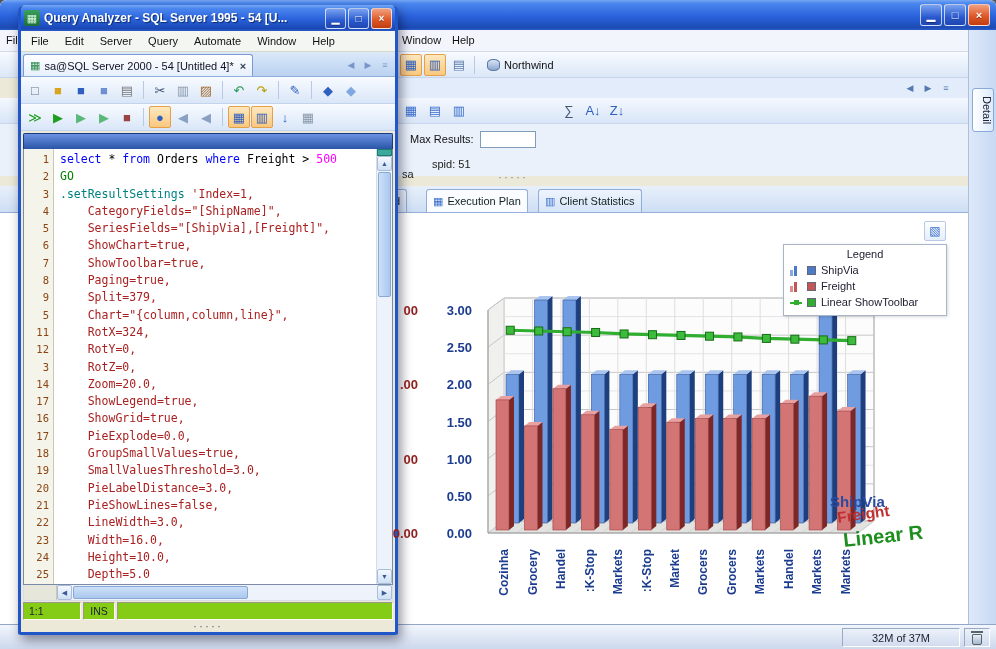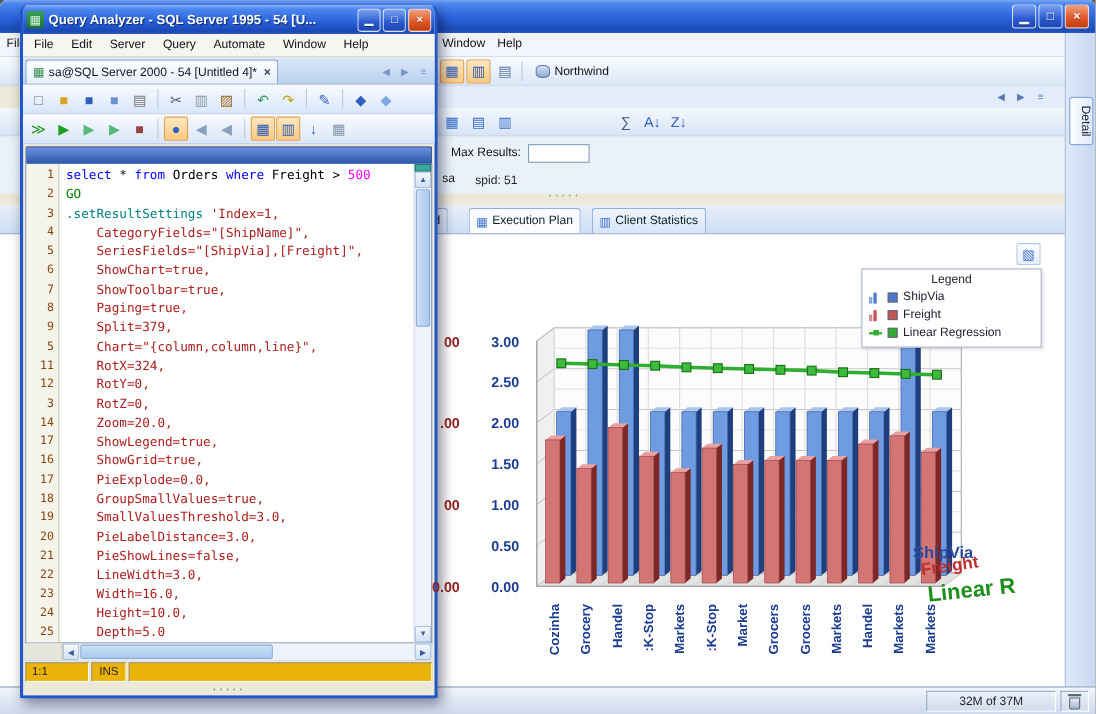--- a/index.html
+++ b/index.html
@@ -26,21 +26,21 @@
 .db-icon{width:13px;height:12px;margin-left:8px;background:linear-gradient(#d8e4f6,#8ea6cc);border:1px solid #5a7aa8;border-radius:6px/4px}
 .dblabel{font-size:11px;color:#111;margin-left:4px}
 .bg-navrow{position:absolute;top:78px;left:398px;right:28px;height:20px;background:#e2ecfa;display:flex;justify-content:flex-end;align-items:center;padding-right:14px}
 .navb{width:16px;height:15px;display:flex;align-items:center;justify-content:center;font-size:9px;color:#5878b0}
 .bg-toolbar2{position:absolute;top:98px;left:0;right:28px;height:26px;background:linear-gradient(#f4f8fe,#d8e5f7);border-bottom:1px solid #c6d6ec;display:flex;align-items:center}
 #bg-tb2{margin-left:400px}
 .bg-maxrow{position:absolute;top:124px;left:0;right:28px;height:30px;background:#eaf1fb;display:flex;align-items:center}
 .bg-maxrow .lbl{margin-left:410px;font-size:11px;color:#111}
 .mrinput{margin-left:6px;width:56px;height:17px;border:1px solid #7f9db9;background:#fff;font-size:11px;padding:0 2px}
 .bg-inforow{position:absolute;top:154px;left:0;right:28px;height:22px;font-size:11px;color:#222;background:#eaf1fb}
-.bg-inforow .u{position:absolute;left:402px;top:2px}
+.bg-inforow .u{position:absolute;left:402px;top:14px}
 .bg-inforow .spid{position:absolute;left:432px;top:4px}
 .bg-grip{position:absolute;top:172px;left:498px;font-size:12px;letter-spacing:2px;color:#7a8aa8;height:12px;line-height:10px}
 .bg-tabs{position:absolute;top:186px;left:0;right:28px;height:26px;background:linear-gradient(#e8f0fb,#cddef4)}
 .bgtab{position:absolute;top:3px;height:23px;border:1px solid #92aed6;border-bottom:0;border-radius:3px 3px 0 0;background:linear-gradient(#eef4fd,#d6e5f8);display:flex;align-items:center;gap:4px;padding:0 6px;font-size:11px;color:#122;white-space:nowrap}
 .bgtab.active{background:#fafcff}
 .bgtab .ti{font-size:11px;color:#3a6ecc}
 #bg-tabs .bgtab:nth-child(1){left:358px}
 #bg-tabs .bgtab:nth-child(2){left:426px}
 #bg-tabs .bgtab:nth-child(3){left:538px}
 .bg-chartpanel{position:absolute;top:212px;left:0;right:28px;bottom:25px;background:#fff;border-top:1px solid #94b0d8}
@@ -89,21 +89,21 @@
 .sbtn{display:flex;align-items:center;justify-content:center;font-size:7px;color:#3a5a9a;background:linear-gradient(#f4f8fe,#cfe0f4);border:1px solid #a9bdd9;border-radius:2px}
 .vscroll .sbtn{height:15px;flex:0 0 15px}
 .vthumb{height:125px;flex:0 0 125px;margin:1px;background:linear-gradient(90deg,#cde0f8,#aac8ee);border:1px solid #88a8d8;border-radius:2px}
 .vfill{flex:1}
 .hscroll{height:16px;flex:0 0 16px;margin:0 2px;background:#eef2fa;display:flex;border:1px solid #d6dce8;border-top:0}
 .hspacer{width:33px;flex:0 0 33px;background:#e6e6da;border-right:1px solid #c9c9b2}
 .hscroll .sbtn{width:15px;flex:0 0 15px}
 .hthumb{width:175px;flex:0 0 175px;margin:1px;background:linear-gradient(#cde0f8,#aac8ee);border:1px solid #88a8d8;border-radius:2px}
 .hfill{flex:1}
 .qa-status{height:18px;flex:0 0 18px;margin:1px 2px 0;display:flex;gap:2px}
-.stbox{border:1px solid;border-color:#9a9a8a #fefef4 #fefef4 #9a9a8a;font-size:10.5px;color:#223;display:flex;align-items:center;padding:0 5px;background:#eab308}
+.stbox{border:1px solid;border-color:#9a9a8a #fefef4 #fefef4 #9a9a8a;font-size:10.5px;color:#223;display:flex;align-items:center;padding:0 5px;background:#84cc16}
 .pos{width:58px}.ins{width:32px;justify-content:center}.rest{flex:1}
 .qa-grip{flex:0 0 12px;display:flex;align-items:center;justify-content:center;color:#667;font-size:12px;letter-spacing:2px;line-height:6px}
 </style>
 </head>
 <body>
 
 <div class="screen">
 
   <div class="bgwin">
     <div class="bg-titlebar">
@@ -220,21 +220,21 @@
               </span>
               <span class="lswatch" style="background: rgb(196, 85, 85);"></span>
               <span>Freight</span>
             </div>
             <div class="legrow">
               <span class="mini-line">
                 <i style="background: rgb(47, 174, 47);"></i>
                 <b style="background: rgb(47, 174, 47);"></b>
               </span>
               <span class="lswatch" style="background: rgb(47, 174, 47);"></span>
-              <span>Linear Regression</span>
+              <span>Linear ShowToolbar</span>
             </div>
           </div>
       </div>
       <svg id="chart-svg" width="580" height="400">
           <polygon points="116,296 486,296 486,73 116,73" fill="#fcfcfc" stroke="#c8c8c8" stroke-width="1"></polygon>
           <polygon points="100,308 116,296 116,73 100,85" fill="#f0f0ee" stroke="#c8c8c8" stroke-width="1"></polygon>
           <polygon points="100,308 470,308 486,296 116,296" fill="#e2e2e0" stroke="#c8c8c8" stroke-width="1"></polygon>
           <line x1="116" y1="296" x2="486" y2="296" stroke="#c6c6c6"></line>
           <line x1="100" y1="308" x2="116" y2="296" stroke="#c6c6c6"></line>
           <line x1="116" y1="277.4166666666667" x2="486" y2="277.4166666666667" stroke="#e4e4e4"></line>

